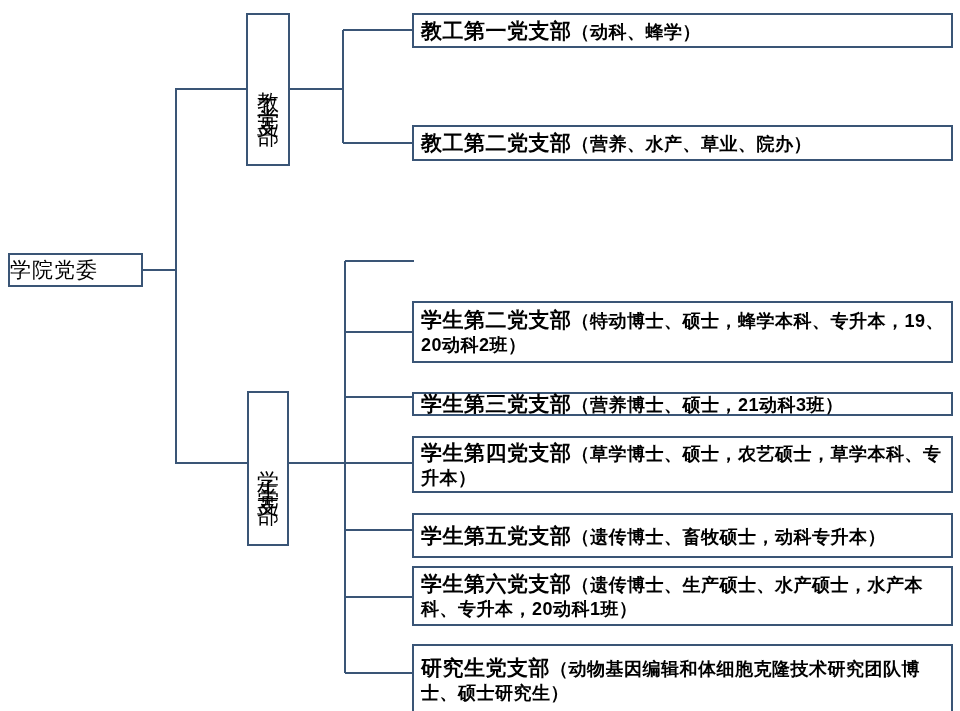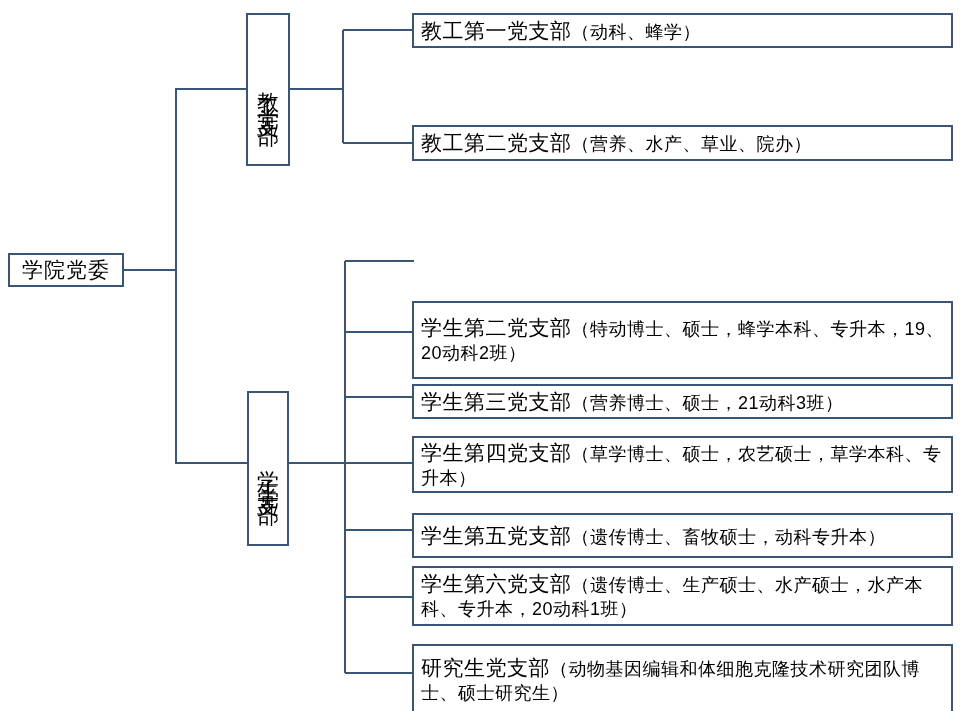--- a/index.html
+++ b/index.html
@@ -17,41 +17,42 @@
   svg.wires line { stroke: var(--line-color); stroke-width: 2px; }
 
   .node {
     position: absolute;
     background: var(--bg);
     border: 2px solid var(--line-color);
     display: flex;
     align-items: center;
   }
   .root-node {
-    left: 8px; top: 253px; width: 116px; height: 34px;
-    justify-content: center;
+    left: 8px; top: 253px; width: 135px; height: 34px;
+    justify-content: flex-start;
     font-size: 21px;
     letter-spacing: 1px;
     white-space: nowrap;
   }
   .vnode {
     justify-content: center;
     font-size: 22px;
   }
   .vnode .vtext {
     writing-mode: vertical-rl;
     text-orientation: upright;
     letter-spacing: 8px;
     margin-bottom: -8px; 
     line-height: 1;
   }
   .leaf {
     left: 412px; width: 541px;
     padding: 1px 4px 1px 7px;
     line-height: 1.32;
+    font-weight: bold;
   }
   .leaf .nm { font-size: 21px; letter-spacing: 0.5px; }
   .leaf .dt { font-size: 18px; letter-spacing: 0.5px; }
 </style>
 </head>
 <body>
 
 <div class="canvas">
 
   <svg class="wires" viewBox="0 0 960 711" xmlns="http://www.w3.org/2000/svg">
@@ -97,25 +98,25 @@
 
   <div class="node leaf" style="top:13px;height:35px">
     <span><span class="nm">教工第一党支部</span><span class="dt">（动科、蜂学）</span></span>
   </div>
 
   <div class="node leaf" style="top:125px;height:36px">
     <span><span class="nm">教工第二党支部</span><span class="dt">（营养、水产、草业、院办）</span></span>
   </div>
 
 
-  <div class="node leaf" style="top:301px;height:78px">
+  <div class="node leaf" style="top:301px;height:62px">
     <span><span class="nm">学生第二党支部</span><span class="dt">（特动博士、硕士，蜂学本科、专升本，19、20动科2班）</span></span>
   </div>
 
-  <div class="node leaf" style="top:384px;height:35px">
+  <div class="node leaf" style="top:392px;height:24px">
     <span><span class="nm">学生第三党支部</span><span class="dt">（营养博士、硕士，21动科3班）</span></span>
   </div>
 
   <div class="node leaf" style="top:436px;height:57px">
     <span><span class="nm">学生第四党支部</span><span class="dt">（草学博士、硕士，农艺硕士，草学本科、专升本）</span></span>
   </div>
 
   <div class="node leaf" style="top:513px;height:45px">
     <span><span class="nm">学生第五党支部</span><span class="dt">（遗传博士、畜牧硕士，动科专升本）</span></span>
   </div>

